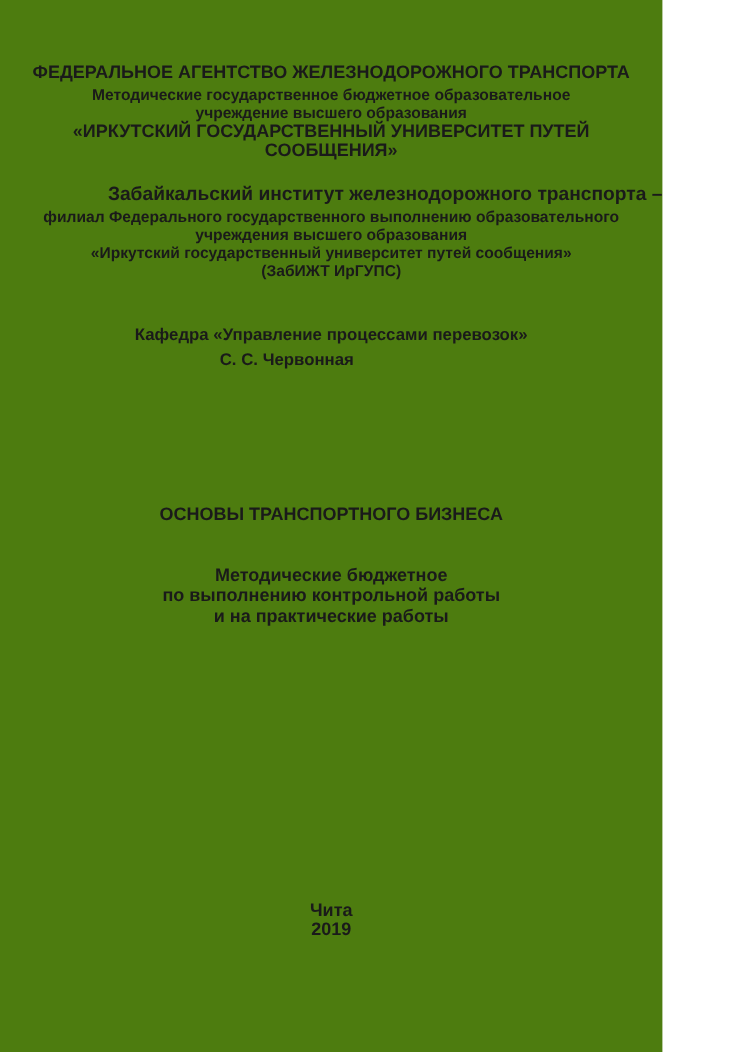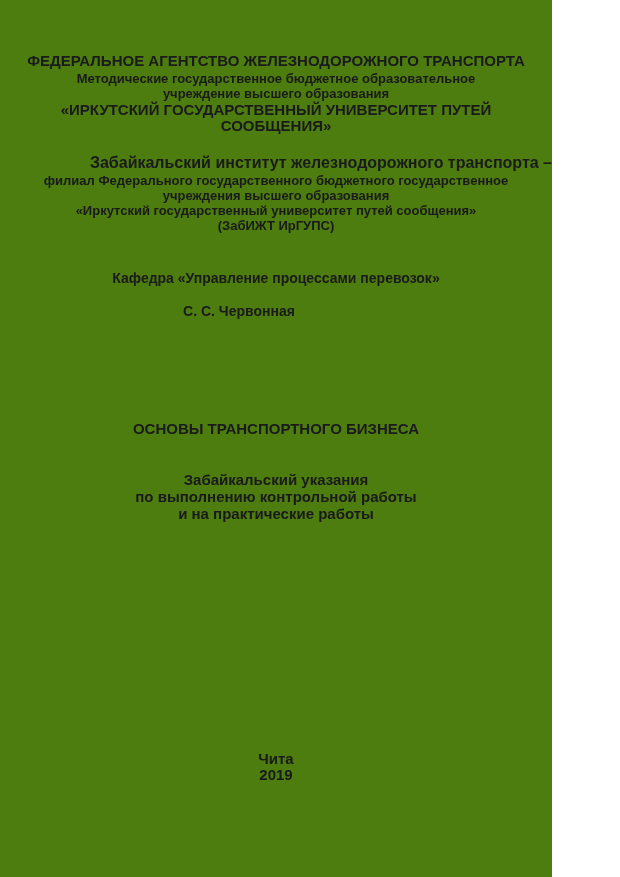--- a/index.html
+++ b/index.html
@@ -47,21 +47,21 @@
     text-align: right;
   }
   
   .department-line {
     top: 270px;
     text-align: right;
     font-size: 14px;
     line-height: 16px;
   }
   .author-line {
-    top: 303px;
+    top: 291px;
     text-align: right;
     padding-right: 74px;
     font-size: 14px;
     line-height: 16px;
   }
   
   .title-block {
     top: 420px;
     font-size: 15px;
     line-height: 18px;
@@ -86,34 +86,34 @@
 
   <section class="header-block">
     <div class="agency">ФЕДЕРАЛЬНОЕ АГЕНТСТВО ЖЕЛЕЗНОДОРОЖНОГО ТРАНСПОРТА</div>
     <div class="small-line">Методические государственное бюджетное образовательное</div>
     <div class="small-line">учреждение высшего образования</div>
     <div class="university">«ИРКУТСКИЙ ГОСУДАРСТВЕННЫЙ УНИВЕРСИТЕТ ПУТЕЙ СООБЩЕНИЯ»</div>
   </section>
 
   <section class="branch-block">
     <div class="branch-name">Забайкальский институт железнодорожного транспорта –</div>
-    <div class="small-line">филиал Федерального государственного бюджетного государственное</div>
+    <div class="small-line">филиал Федерального государственного выполнению образовательного</div>
     <div class="small-line">учреждения высшего образования</div>
     <div class="small-line">«Иркутский государственный университет путей сообщения»</div>
     <div class="small-line">(ЗабИЖТ ИрГУПС)</div>
   </section>
 
   <section class="department-line">Кафедра «Управление процессами перевозок»</section>
 
   <section class="author-line">С. С. Червонная</section>
 
   <section class="title-block">ОСНОВЫ ТРАНСПОРТНОГО БИЗНЕСА</section>
 
   <section class="subtitle-block">
-    <div>Забайкальский указания</div>
+    <div>Методические бюджетное</div>
     <div>по выполнению контрольной работы</div>
     <div>и на практические работы</div>
   </section>
 
   <section class="imprint-block">
     <div>Чита</div>
     <div>2019</div>
   </section>
 
 </div>

